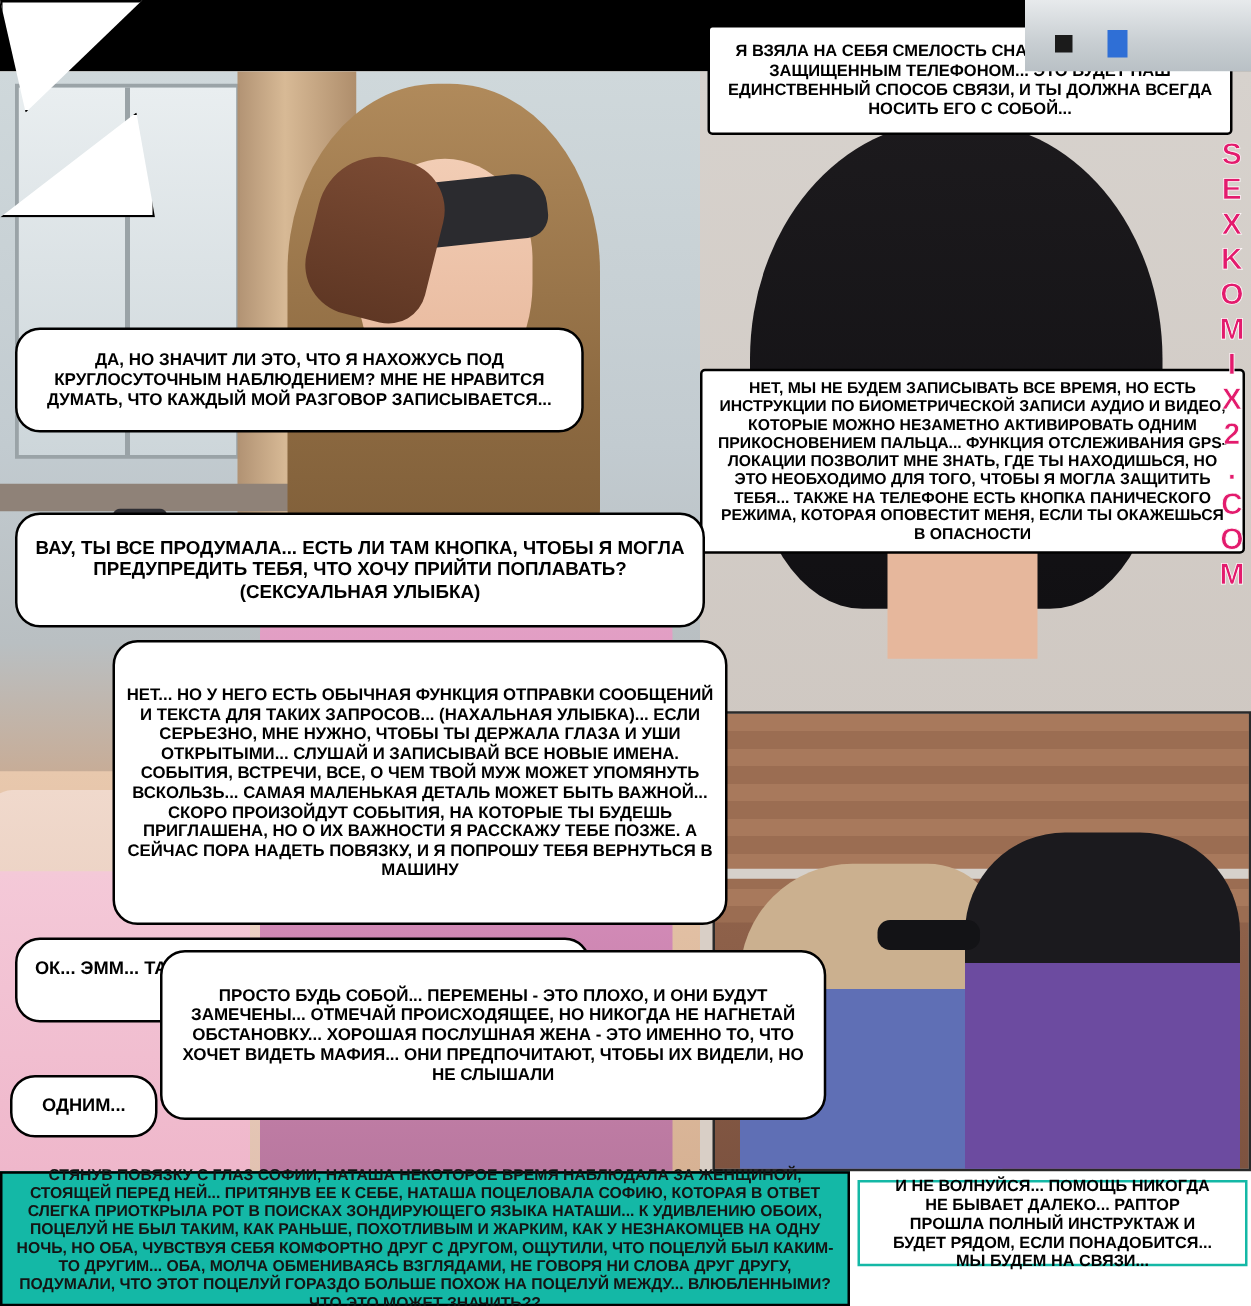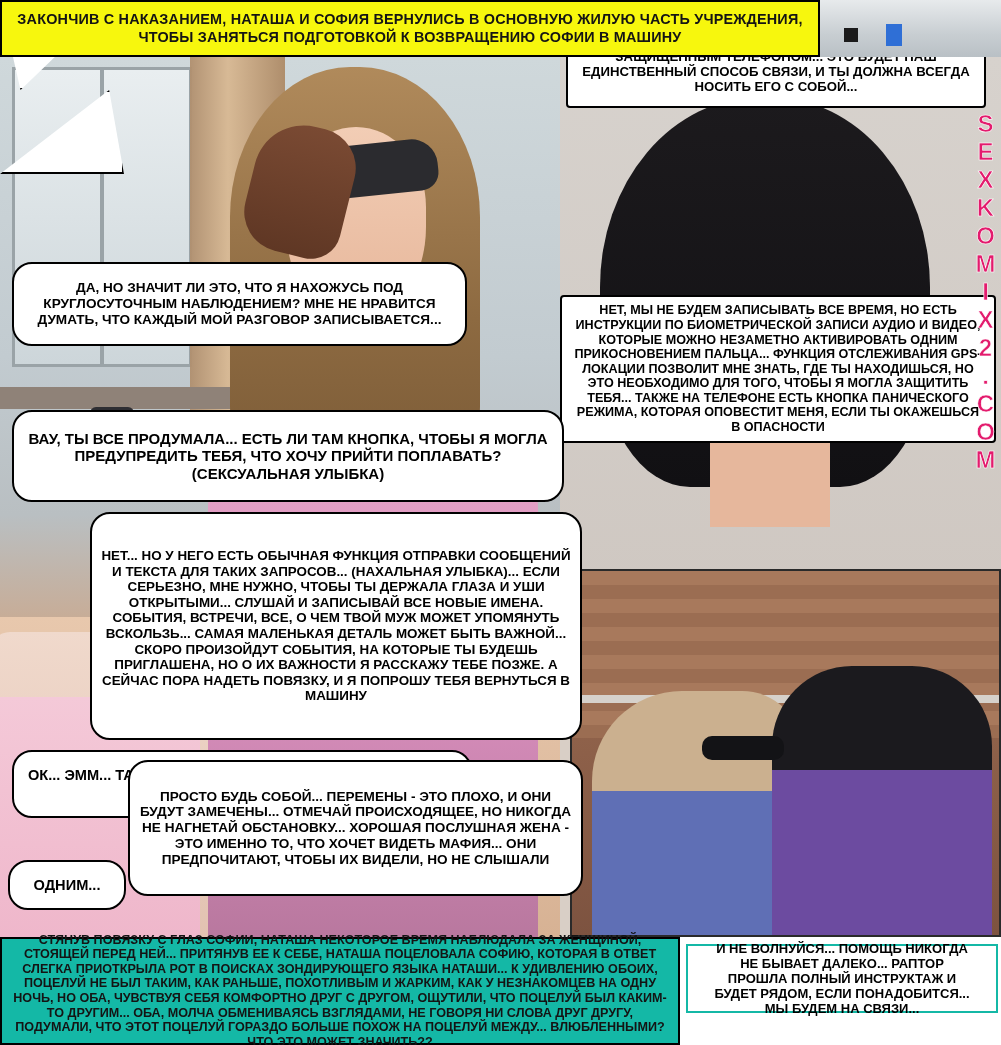--- a/index.html
+++ b/index.html
@@ -234,21 +234,21 @@
     left: 90px; top: 190px; width: 120px; height: 80px;
     background: #fff; border: 2px solid #000;
     clip-path: polygon(0 100%, 100% 100%, 88% 0);
     z-index: 19;
   }
 
   #b-no      { left: 560px; top: 295px; width: 436px; height: 148px; font-size: 12.6px; border-radius: 4px; }
   #b-wow     { left: 12px;  top: 410px; width: 552px; height: 92px;  font-size: 15px; }
   #b-long    { left: 90px;  top: 512px; width: 492px; height: 228px; font-size: 13.4px; }
   #b-ok      { left: 12px;  top: 750px; width: 460px; height: 68px;  font-size: 14.6px; }
-  #b-be      { left: 128px; top: 760px; width: 455px; height: 136px; font-size: 13.6px; }
+  #b-be      { left: 128px; top: 760px; width: 533px; height: 136px; font-size: 13.6px; }
   #b-ladno   { left: 8px;   top: 860px; width: 118px; height: 50px;  font-size: 14.6px; }
 
   
   .bottom-caption {
     position: absolute;
     left: 0; top: 937px;
     width: 680px;
     height: 108px;
     background: #14b8a6;
     border: 2px solid #000;
@@ -340,23 +340,20 @@
       <div class="shades"></div>
     </div>
   </div>
 
   <div class="top-right-strip">
     <div class="wall"></div>
     <div class="sq1"></div>
     <div class="sq2"></div>
   </div>
 
-  <div class="top-caption">
-    <span>ЗАКОНЧИВ С НАКАЗАНИЕМ, НАТАША И СОФИЯ ВЕРНУЛИСЬ В ОСНОВНУЮ ЖИЛУЮ ЧАСТЬ УЧРЕЖДЕНИЯ, ЧТОБЫ ЗАНЯТЬСЯ ПОДГОТОВКОЙ К ВОЗВРАЩЕНИЮ СОФИИ В МАШИНУ</span>
-  </div>
 
   <div id="b-phone-tail"></div>
   <div class="bubble" id="b-phone">
     <span>Я ВЗЯЛА НА СЕБЯ СМЕЛОСТЬ СНАБДИТЬ ТЕБЯ НОВЫМ ЗАЩИЩЕННЫМ ТЕЛЕФОНОМ... ЭТО БУДЕТ НАШ ЕДИНСТВЕННЫЙ СПОСОБ СВЯЗИ, И ТЫ ДОЛЖНА ВСЕГДА НОСИТЬ ЕГО С СОБОЙ...</span>
   </div>
 
   <div id="b-watch-tail"></div>
   <div class="bubble r-round" id="b-watch">
     <span>ДА, НО ЗНАЧИТ ЛИ ЭТО, ЧТО Я НАХОЖУСЬ ПОД КРУГЛОСУТОЧНЫМ НАБЛЮДЕНИЕМ? МНЕ НЕ НРАВИТСЯ ДУМАТЬ, ЧТО КАЖДЫЙ МОЙ РАЗГОВОР ЗАПИСЫВАЕТСЯ...</span>
   </div>

